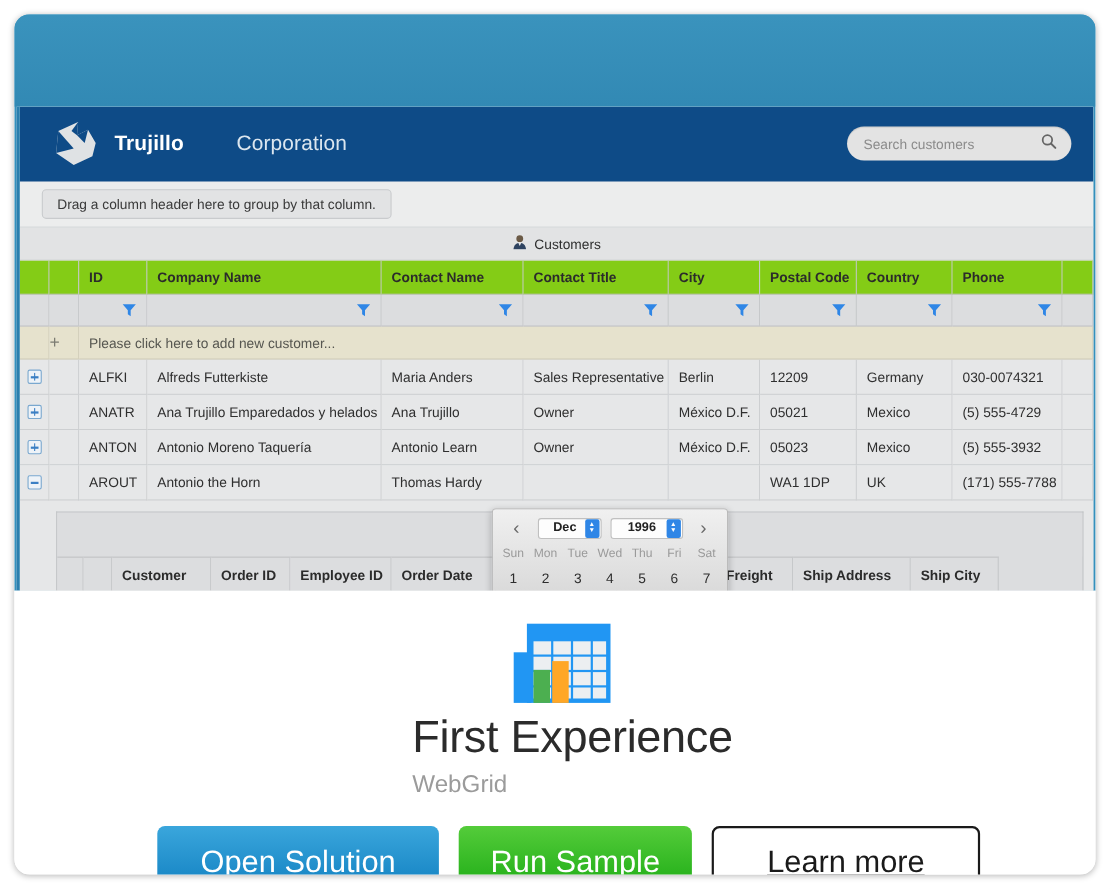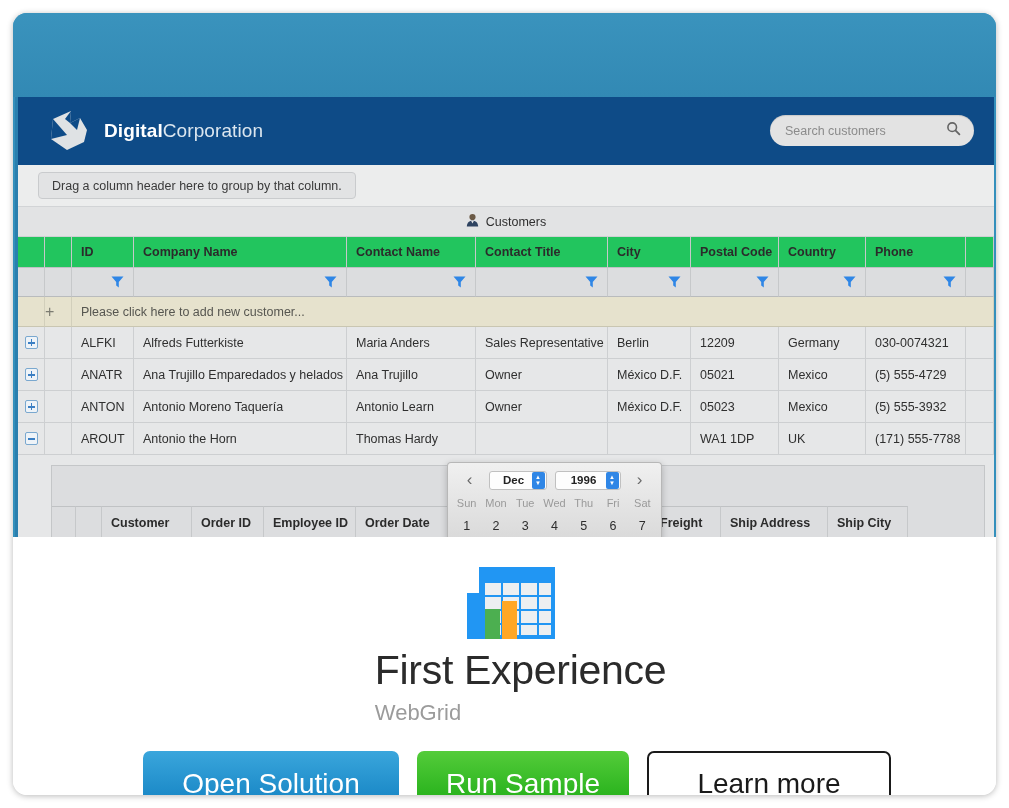--- a/index.html
+++ b/index.html
@@ -62,21 +62,21 @@
     margin-left:22px;
     display:flex; align-items:center; justify-content:center;
   }
   .brand {
     font-size:19px;
     letter-spacing:0.1px;
     color:#e8eef3;
     margin-left:4px;
   }
   .brand b { font-weight:bold; color:#ffffff; }
-  .brand span.light { font-weight:normal; color:#dbe6ef; }
+  .brand span.light { font-weight:normal; color:#dbe6ef;margin-left:48px; }
 
   .search-pill {
     position:absolute;
     right:20px; top:18px;
     width:204px; height:31px;
     background:#e3e3e3;
     border-radius:16px;
     display:flex; align-items:center;
     box-shadow:inset 0 1px 1px rgba(0,0,0,0.12);
   }
@@ -114,21 +114,21 @@
     gap:7px;
     font-size:12.5px;
     color:#2f2f2f;
   }
 
   
   .grid { width:100%; background:#e6e7e8; }
   .grid-row { display:flex; }
 
   .hcell {
-    background:#22c55e;
+    background:#84cc16;
     border-right:1px solid #c6c8ca;
     border-bottom:1px solid #bfc1c3;
     height:31px;
     display:flex; align-items:center;
     padding-left:9px;
     font-size:12.5px; font-weight:bold; color:#2b2b2b;
     white-space:nowrap; overflow:hidden;
   }
   .fcell {
     background:#dcdddf;
@@ -341,21 +341,21 @@
         <div class="app-header">
           <div class="logo-wrap">
             <svg width="46" height="44" viewBox="0 0 46 44">
               <path d="M6 10 L24 2 L23 14 L33 9 L40 21 L37 33 L20 41 L4 30 Z" fill="#dfe2e4"></path>
               <path d="M23 14 L33 9 L30 21 Z" fill="#0e4b87"></path>
               <path d="M6 10 L20 26 L4 30 Z" fill="#0e4b87"></path>
               <path d="M24 2 L23 14 L18 10 Z" fill="#0e4b87"></path>
             </svg>
           </div>
           <div class="brand">
-            <b>Digital</b><span class="light">Corporation</span>
+            <b>Trujillo</b><span class="light">Corporation</span>
           </div>
 
           <div class="search-pill">
             <div class="ph">Search customers</div>
             <div class="mag">
               <svg width="15" height="15" viewBox="0 0 15 15">
                 <circle cx="6.2" cy="6.2" r="4.3" fill="none" stroke="#3c3c3c" stroke-width="1.6"></circle>
                 <line x1="9.4" y1="9.4" x2="13.4" y2="13.4" stroke="#3c3c3c" stroke-width="1.8" stroke-linecap="round"></line>
               </svg>
             </div>

